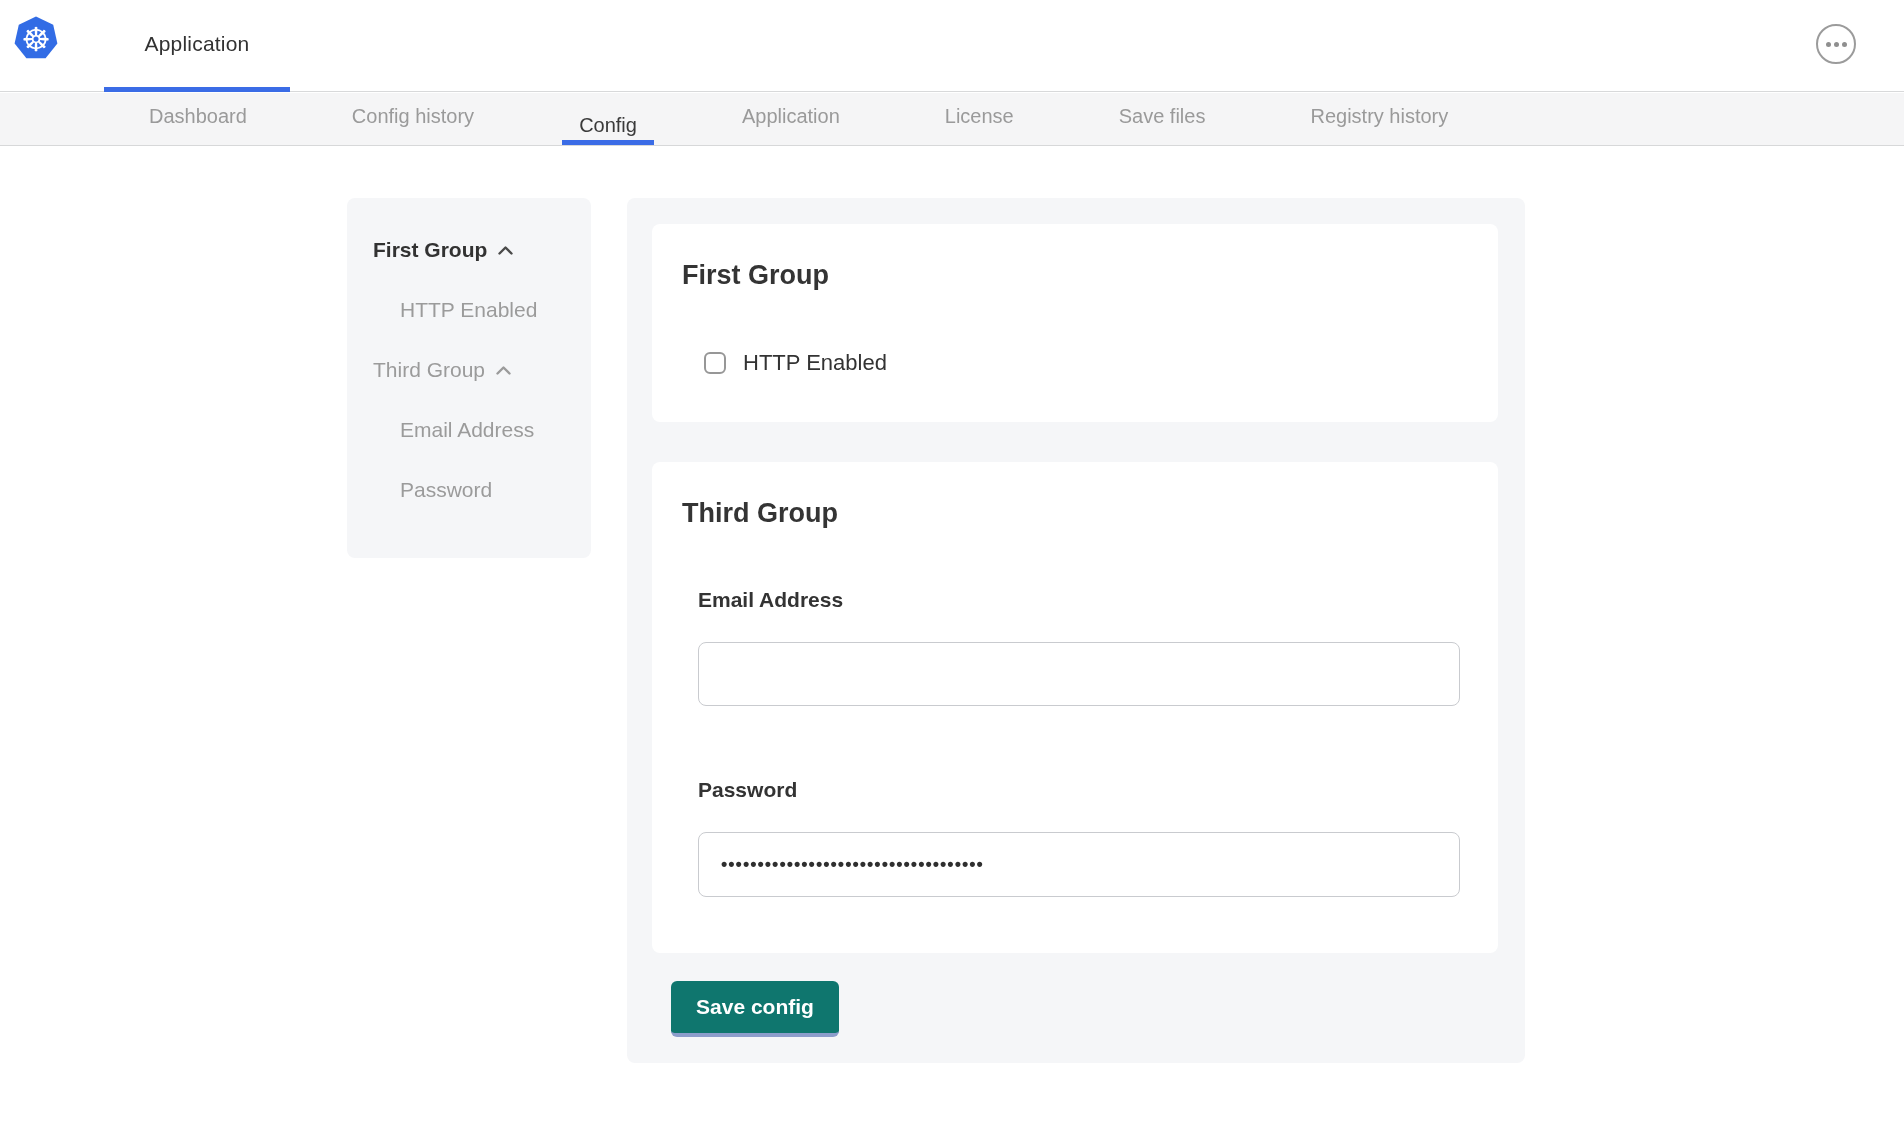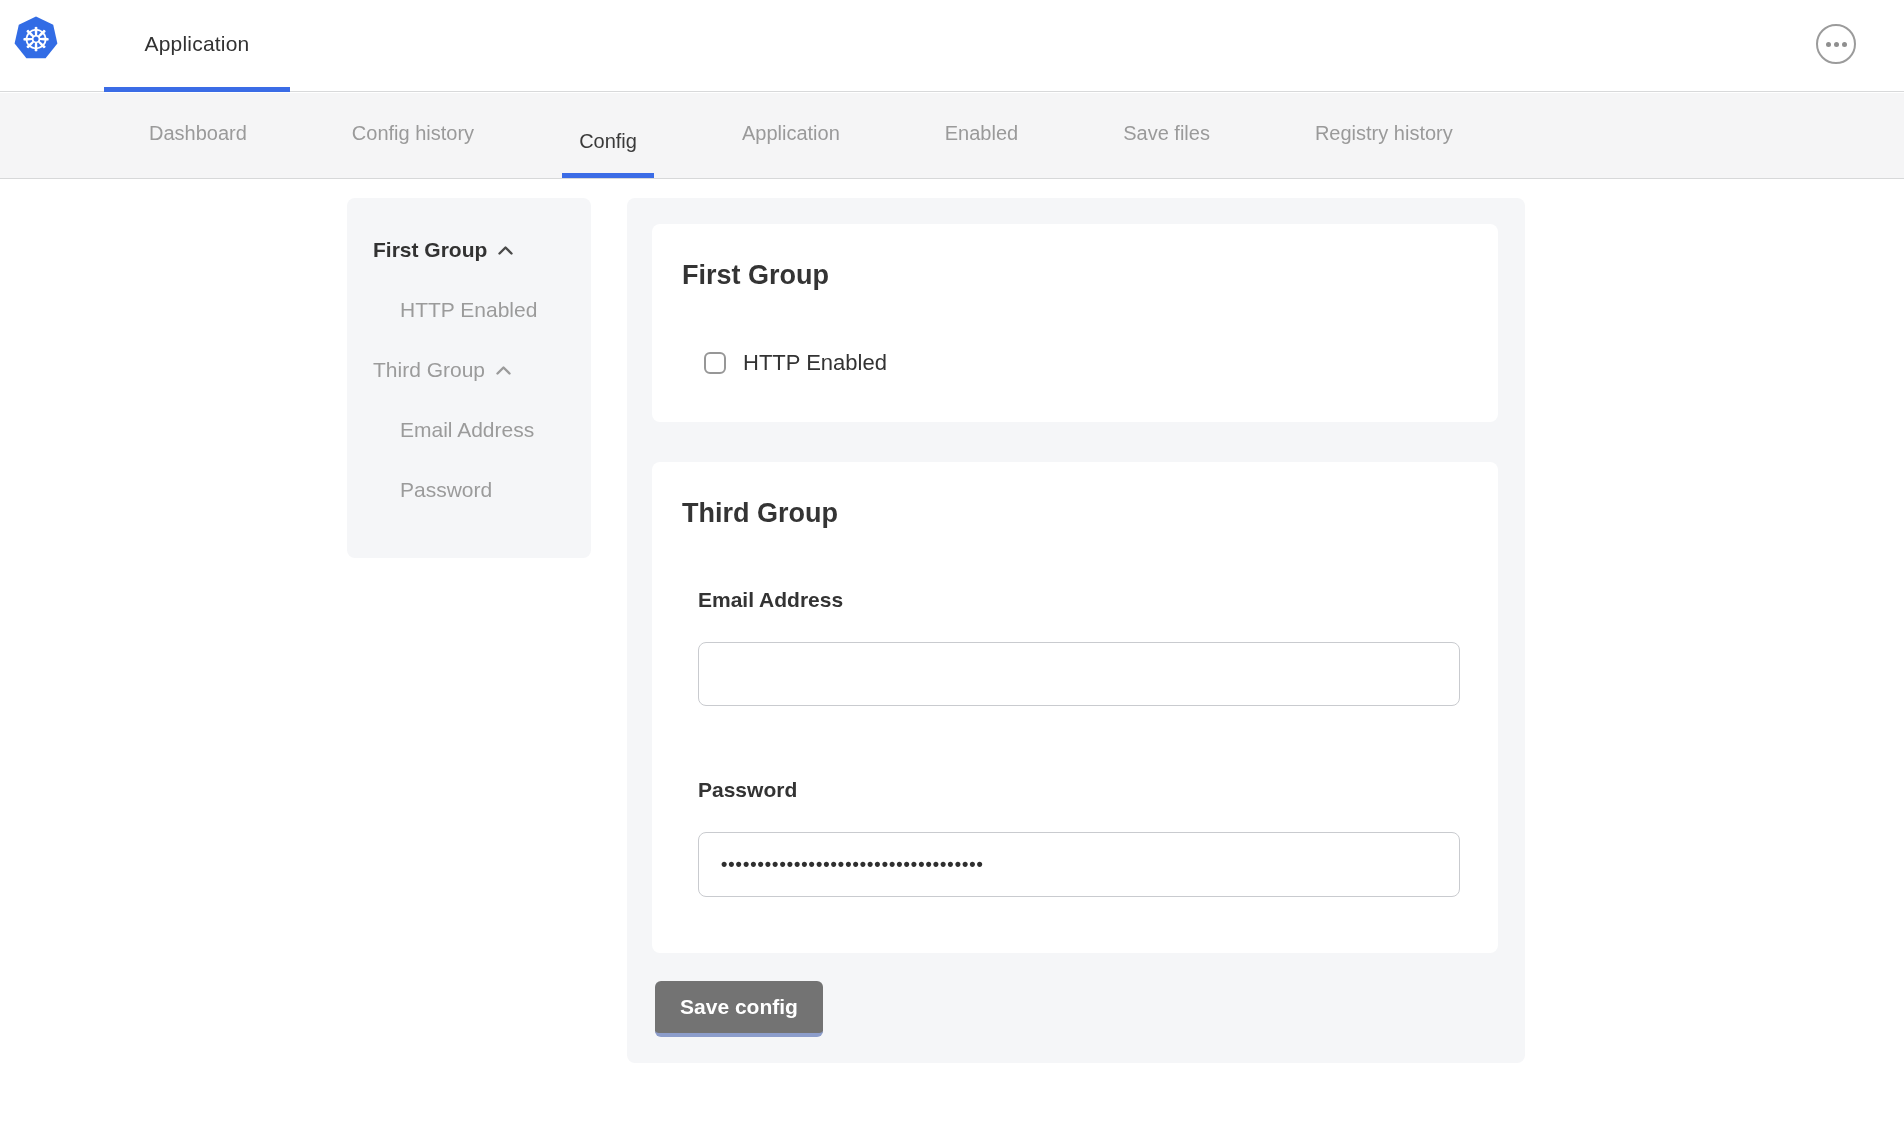--- a/index.html
+++ b/index.html
@@ -14,21 +14,21 @@
   .app-tab { position:absolute; left:104px; top:0; height:92px; min-width:186px;
     display:flex; align-items:center; justify-content:center;
     border-bottom:5px solid #3b6ce6; color:#323232; font-size:21px;
     font-weight:500; letter-spacing:0.2px; cursor:pointer; }
   .menu-btn { position:absolute; left:1816px; top:24px; width:40px; height:40px;
     border:2px solid #9b9b9b; border-radius:50%; background:#fff;
     display:flex; align-items:center; justify-content:center; gap:3px; cursor:pointer; }
   .menu-btn .dot { width:5px; height:5px; border-radius:50%; background:#8f8f8f; }
 
   
-  .nav { position:absolute; left:0; top:93px; width:1904px; height:86px;
+  .nav { position:absolute; left:0; top:93px; width:1904px; height:53px;
     background:#f5f5f6; border-bottom:1px solid #d7d8d9;
     display:flex; align-items:stretch; padding-left:132px; gap:71px; }
   .tab { display:flex; align-items:center; padding:0 17px; font-size:20px;
     color:#9a9a9a; cursor:pointer; border-bottom:5px solid transparent;
     white-space:nowrap; }
   .tab.active { color:#3a3a3a; border-bottom-color:#3b6ce6;margin-top:17px; }
 
   
   .side-card { position:absolute; left:347px; top:198px; width:244px; height:360px;
     background:#f5f6f8; border-radius:8px; padding-top:22px; }
@@ -61,22 +61,22 @@
     color:#333333; }
   .label-email { top:126px; }
   .label-password { top:316px; }
   .text-input { position:absolute; left:46px; width:762px; background:#fff;
     border:1px solid #c9cbcf; border-radius:8px; font-size:20px; color:#2f2f2f;
     padding:0 22px; outline:none; font-family:"Liberation Sans", sans-serif; }
   .input-email { top:180px; height:64px; }
   .input-password { top:370px; height:65px; font-size:18px; letter-spacing:1px;
     font-weight:bold; }
 
-  .save-btn { position:absolute; left:28px; top:783px; width:168px; height:56px;
-    background:#737373; border:none; border-bottom:4px solid #8c9dcb;
+  .save-btn { position:absolute; left:44px; top:783px; width:168px; height:56px;
+    background:#0f766e; border:none; border-bottom:4px solid #8c9dcb;
     border-radius:6px; color:#ffffff; font-size:21px; font-weight:bold;
     font-family:"Liberation Sans", sans-serif; cursor:pointer; }
 </style>
 </head>
 <body>
 
 <div class="canvas">
 
   <div class="header">
     <div class="logo-wrap">
@@ -91,21 +91,21 @@
       <span class="dot"></span>
       <span class="dot"></span>
     </div>
   </div>
 
   <div class="nav">
     <div class="tab">Dashboard</div>
     <div class="tab">Config history</div>
     <div class="tab active">Config</div>
     <div class="tab">Application</div>
-    <div class="tab">Enabled</div>
+    <div class="tab">License</div>
     <div class="tab">Save files</div>
     <div class="tab">Registry history</div>
   </div>
 
   <div class="side-card">
     <div class="side-item group active-group">
       <span>First Group</span>
       <span class="chev">
         <svg width="17" height="11" viewBox="0 0 17 11">
           <polyline points="2.5,8.5 8.5,2.5 14.5,8.5" fill="none" stroke="#4a4a4a" stroke-width="2.4" stroke-linecap="round" stroke-linejoin="round"></polyline>

